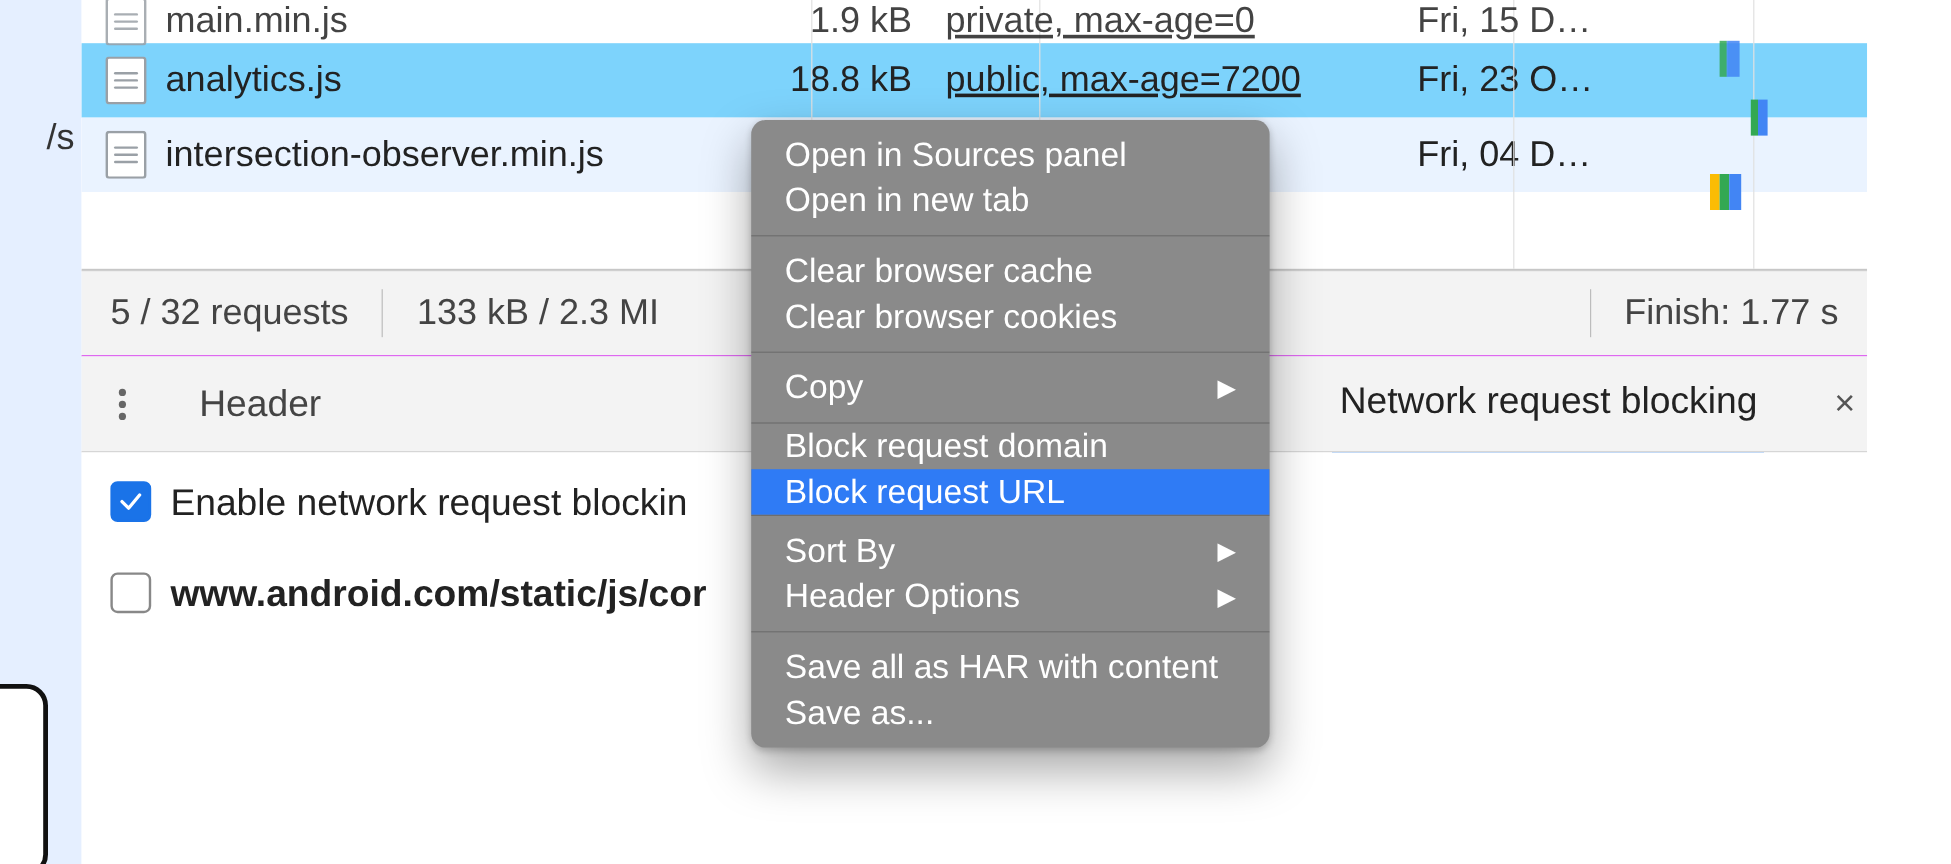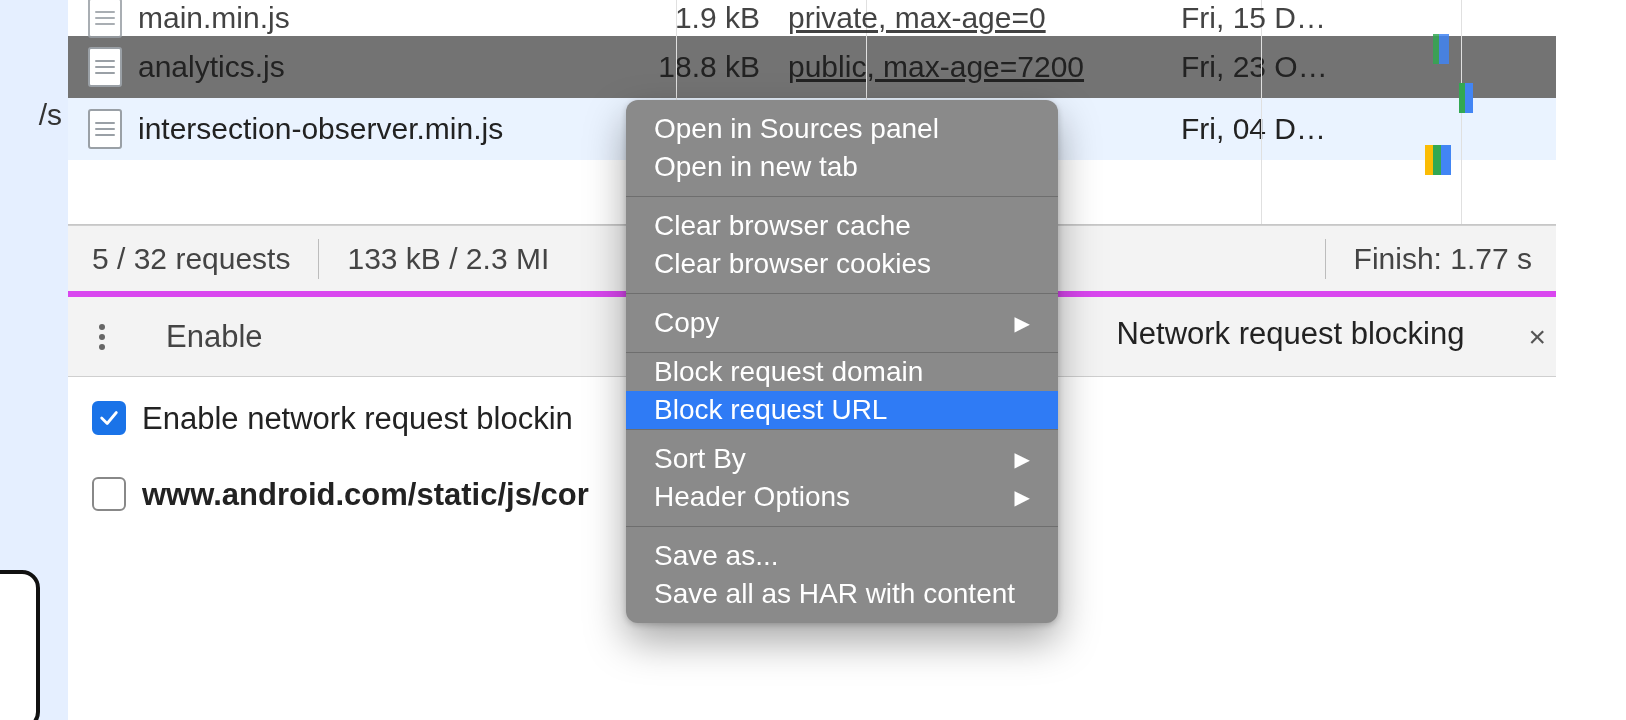--- a/index.html
+++ b/index.html
@@ -7,39 +7,39 @@
   .root { position: relative; width: 1626px; height: 720px; }
 
   
   .left-peek { position: absolute; left: 0; top: 0; width: 68px; height: 720px; background: #e5efff; }
   .left-peek .rtext { position: absolute; right: 6px; top: 98px; font-size: 30px; color: #333; }
   .left-peek .phone { position: absolute; left: -20px; bottom: -10px; width: 60px; height: 160px; border: 4px solid #111; border-radius: 18px; background: #fff; }
 
   
   .net { position: absolute; left: 68px; top: 0; right: 70px; height: 225px; background: #fff; border-bottom: 1px solid #c7c7c7; }
   .row { display: flex; align-items: center; height: 62px; font-size: 30px; color: #222; }
-  .row.alt { background: #737373; justify-content: space-between; }
+  .row.alt { background: #7dd3fc; justify-content: space-between; }
   .row.sel { background: #eaf3ff; }
   .cell-name { width: 520px; display:flex; align-items:center; gap:16px; padding-left:20px; overflow:hidden; white-space:nowrap; }
   .cell-size { width: 190px; text-align: right; padding-right: 18px; }
   .cell-cache { width: 395px; padding-left: 10px; overflow:hidden; white-space:nowrap;text-decoration:underline; }
   .cell-date { width: 200px; padding-left: 8px; overflow:hidden; white-space:nowrap; }
   .cell-wf { flex: 1; position: relative; }
   .col-border { position:absolute; top:0; bottom:0; width:1px; background:#e0e0e0; }
   .cb1{left:608px}.cb2{left:798px}.cb3{left:1193px}.cb4{left:1393px}
 
   .file-ico { width:34px; height:40px; border:2px solid #9aa0a6; border-radius:3px; display:inline-flex; flex-direction:column; justify-content:center; gap:4px; padding:4px 5px; background:#fff; flex:0 0 34px;}
   .file-ico i{display:block;height:2px;background:#9aa0a6;border-radius:1px;}
 
   .wf-bar { position:absolute; top:16px; height:30px; }
   .wf-bar span{display:inline-block;height:100%;}
   .wf-ruler { position:absolute; top:0; bottom:0; width:2px; background:#3b82f6; }
 
   
-  .status { position:absolute; left:68px; right:70px; top:225px; height:72px; background:#f3f3f3; border-top:1px solid #cfcfcf; border-bottom:6px solid #d946ef; display:flex; align-items:center; font-size:30px; color:#444; padding:0 24px; gap:28px; }
+  .status { position:absolute; left:68px; right:70px; top:225px; height:72px; background:#f3f3f3; border-top:1px solid #cfcfcf; border-bottom:1px solid #d946ef; display:flex; align-items:center; font-size:30px; color:#444; padding:0 24px; gap:28px; }
   .status .sep { width:1px; height:40px; background:#bcbcbc; }
 
   
   .drawer-tabs { position:absolute; left:68px; right:70px; top:297px; height:80px; background:#f3f3f3; border-bottom:1px solid #cfcfcf; display:flex; align-items:center; padding-left:24px; gap:54px; font-size:31px; color:#444; }
   .kebab { width:20px; display:flex; flex-direction:column; gap:4px; align-items:center; }
   .kebab i{width:6px;height:6px;border-radius:50%;background:#666;display:block;}
   .drawer-tabs .spacer { flex:1; }
   .drawer-tabs .active { color:#222; position:relative; padding-bottom:6px; }
   .drawer-tabs .active::after{content:"";position:absolute;left:-6px;right:-6px;bottom:-22px;height:3px;background:#1a73e8;}
   .close-x { font-size:30px; color:#555; padding:0 10px; }
@@ -139,21 +139,21 @@
   <span class="sep"></span>
   <span>Finish: 1.77 s</span>
 </div>
 
 <div class="drawer-tabs">
   <span class="kebab">
         <i></i>
         <i></i>
         <i></i>
       </span>
-  <span>Enable</span>
+  <span>Header</span>
   <span class="spacer"></span>
   <span class="active">Network request blocking</span>
   <span class="close-x">×</span>
 </div>
 
 <div class="drawer-body">
   <div class="row-line">
     <span class="chk on">
       <svg width="22" height="22" viewBox="0 0 24 24" fill="none" stroke-width="3" stroke-linecap="round" stroke-linejoin="round">
             <polyline points="4 12 10 18 20 6"></polyline>
@@ -210,21 +210,21 @@
           <span class="arrow">▶</span>
         </div>
     <div class="item">
           <span>Header Options</span>
           <span class="arrow">▶</span>
         </div>
   </div>
   <div class="divider"></div>
   <div class="grp">
     <div class="item">
+          <span>Save all as HAR with content</span>
+        </div>
+    <div class="item">
           <span>Save as...</span>
         </div>
-    <div class="item">
-          <span>Save all as HAR with content</span>
-        </div>
   </div>
 </div>
 
 </div>
 
 </body></html>

